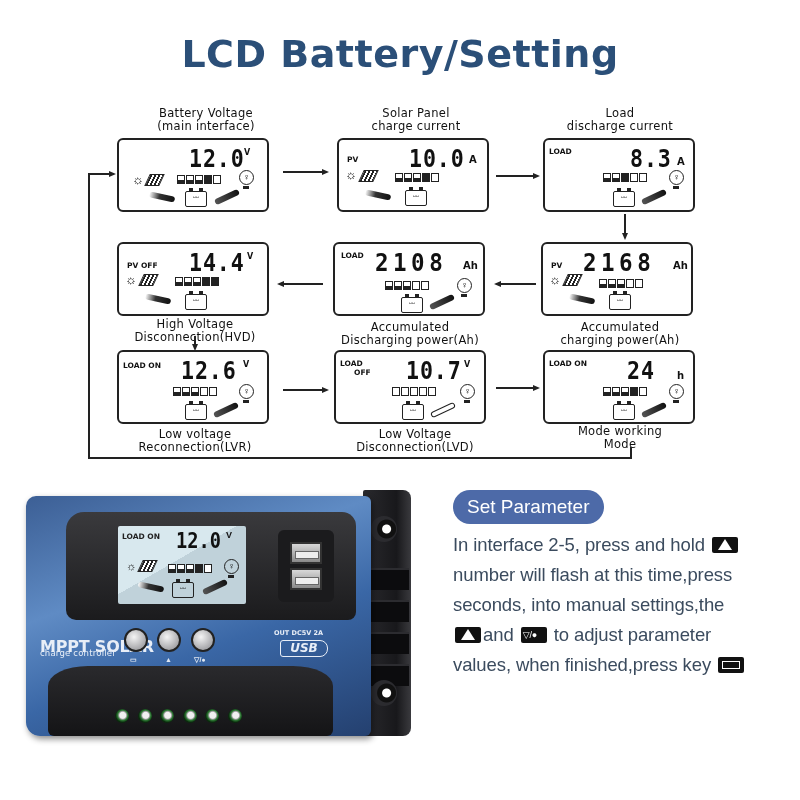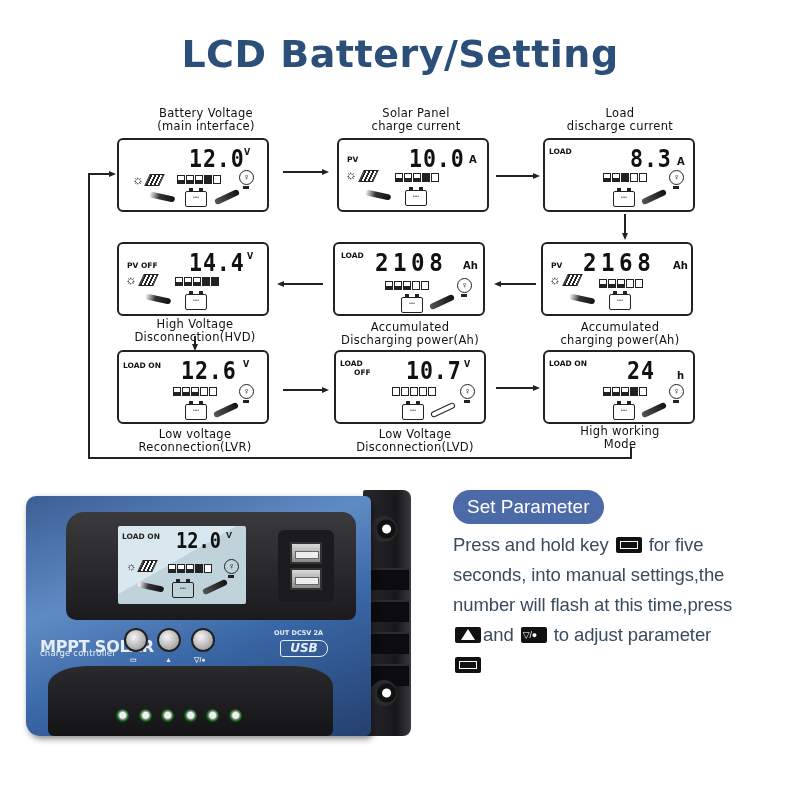--- a/index.html
+++ b/index.html
@@ -270,21 +270,21 @@
 
 <div class="caption" style="left:110px;top:428px;width:170px;">
   <div>Low voltage</div>
   <div>Reconnection(LVR)</div>
 </div>
 <div class="caption" style="left:330px;top:428px;width:170px;">
   <div>Low Voltage</div>
   <div>Disconnection(LVD)</div>
 </div>
 <div class="caption" style="left:545px;top:425px;width:150px;">
-  <div>High working</div>
+  <div>Mode working</div>
   <div>Mode</div>
 </div>
 
 <div class="vline" style="left:630px;top:447px;height:10px;"></div>
 <div class="hline" style="left:88px;top:457px;width:544px;"></div>
 <div class="vline" style="left:88px;top:173px;height:285px;"></div>
 <div class="hline" style="left:88px;top:173px;width:22px;"></div>
 <div class="ah-r" style="left:109px;top:171px;"></div>
 
 <div class="device">
@@ -334,18 +334,18 @@
   <div class="screw" style="left:107px;"></div>
   <div class="screw" style="left:130px;"></div>
   <div class="screw" style="left:152px;"></div>
   <div class="screw" style="left:175px;"></div>
   <div class="screw" style="left:197px;"></div>
   <div class="screw" style="left:220px;"></div>
 </div>
 
 <div class="sp-badge">Set Parameter</div>
 <div class="sp-text">
-  <div><span>Press and hold key</span> <span class="key set"></span> <span>for five</span></div>
+  <div><span>In interface 2-5, press and hold</span> <span class="key up"></span></div>
+  <div>number will flash at this time,press</div>
   <div>seconds, into manual settings,the</div>
-  <div>number will flash at this time,press</div>
   <div><span class="key up"></span><span>and</span> <span class="key down"></span> <span>to adjust parameter</span></div>
-  <div> <span class="key set"></span></div>
+  <div><span>values, when finished,press key</span> <span class="key set"></span></div>
 </div>
 
 </body></html>

